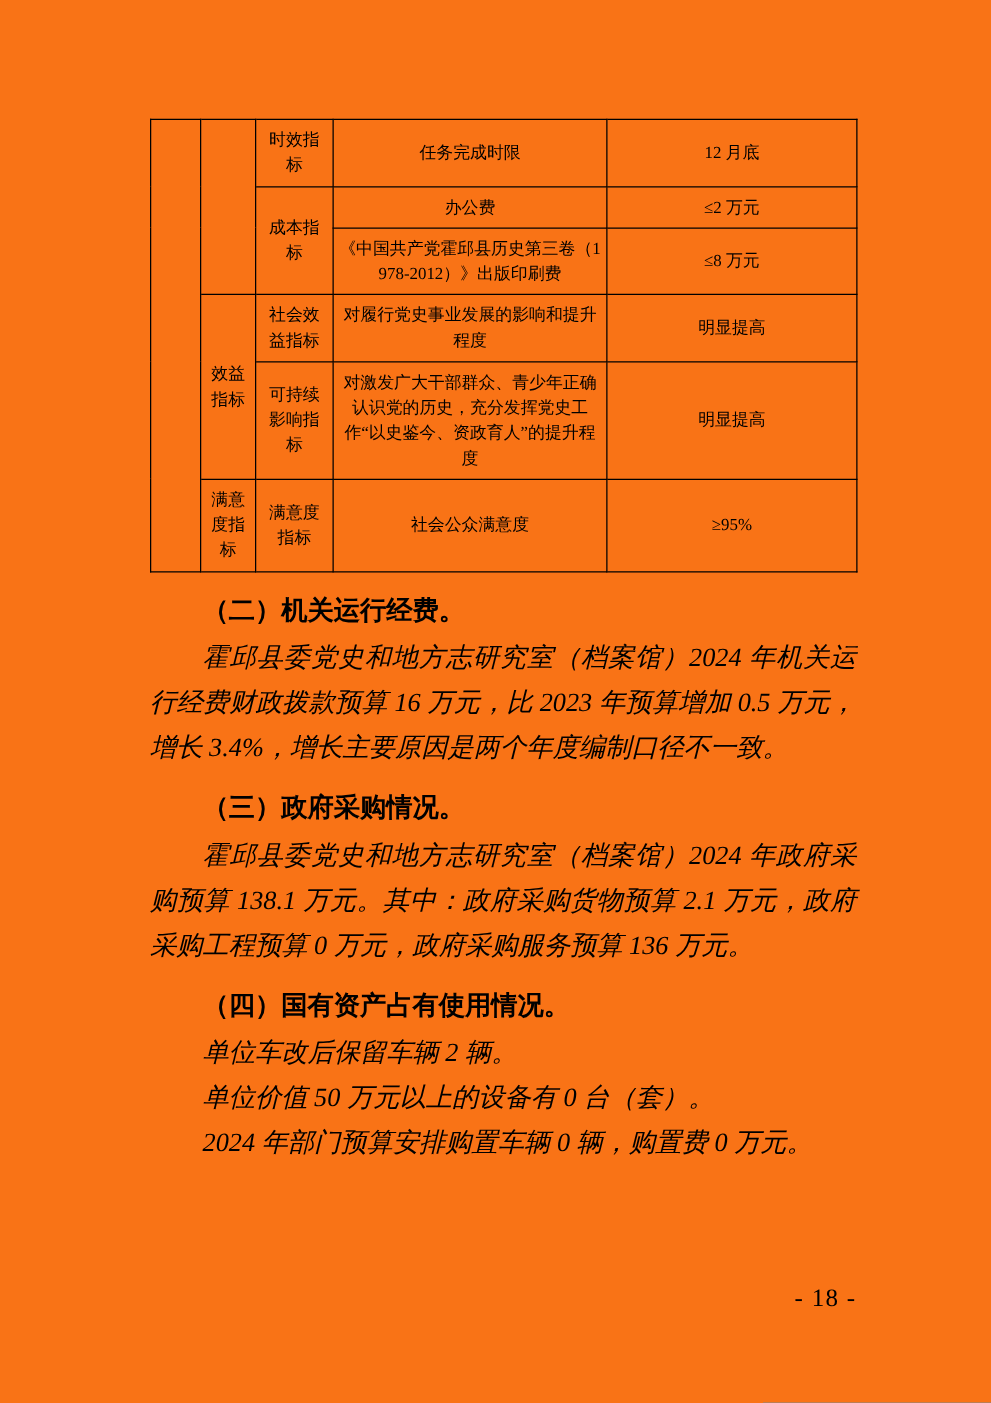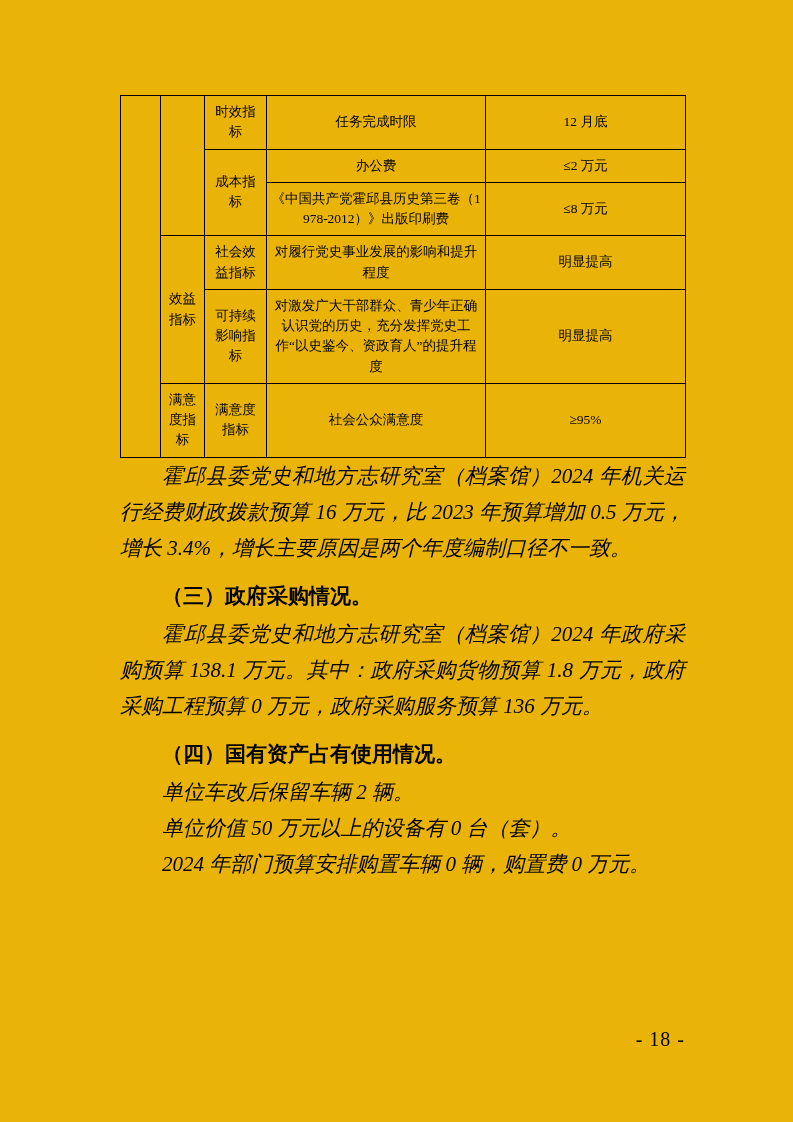--- a/index.html
+++ b/index.html
@@ -2,21 +2,21 @@
 <html><head>
 <meta charset="utf-8">
 <style>
   * { box-sizing: border-box; }
   html, body { margin: 0; padding: 0; background: #888; }
   .page {
     position: relative;
     width: 793px;
     height: 1122px;
     margin: 0 auto;
-    background: #eab308;
+    background: #f97316;
     font-family: "Liberation Serif", "DejaVu Serif", serif;
     color: #000;
     padding: 95px 108px 0 120px;
     overflow: hidden;
   }
   
   table.perf-table {
     width: 565px;
     border-collapse: collapse;
     table-layout: fixed;
@@ -106,26 +106,27 @@
         <td>满意度指标</td>
         <td>社会公众满意度</td>
         <td>≥95%</td>
       </tr>
     </tbody>
   </table>
 
   <div class="body-text">
 
     <div>
+      <div class="section-heading">（二）机关运行经费。</div>
       <p class="para">霍邱县委党史和地方志研究室（档案馆）2024 年机关运行经费财政拨款预算 16 万元，比 2023 年预算增加 0.5 万元，增长 3.4%，增长主要原因是两个年度编制口径不一致。</p>
     </div>
 
     <div>
       <div class="section-heading">（三）政府采购情况。</div>
-      <p class="para">霍邱县委党史和地方志研究室（档案馆）2024 年政府采购预算 138.1 万元。其中：政府采购货物预算 1.8 万元，政府采购工程预算 0 万元，政府采购服务预算 136 万元。</p>
+      <p class="para">霍邱县委党史和地方志研究室（档案馆）2024 年政府采购预算 138.1 万元。其中：政府采购货物预算 2.1 万元，政府采购工程预算 0 万元，政府采购服务预算 136 万元。</p>
     </div>
 
     <div>
       <div class="section-heading">（四）国有资产占有使用情况。</div>
       <p class="para">单位车改后保留车辆 2 辆。</p>
       <p class="para">单位价值 50 万元以上的设备有 0 台（套）。</p>
       <p class="para">2024 年部门预算安排购置车辆 0 辆，购置费 0 万元。</p>
     </div>
 
   </div>

